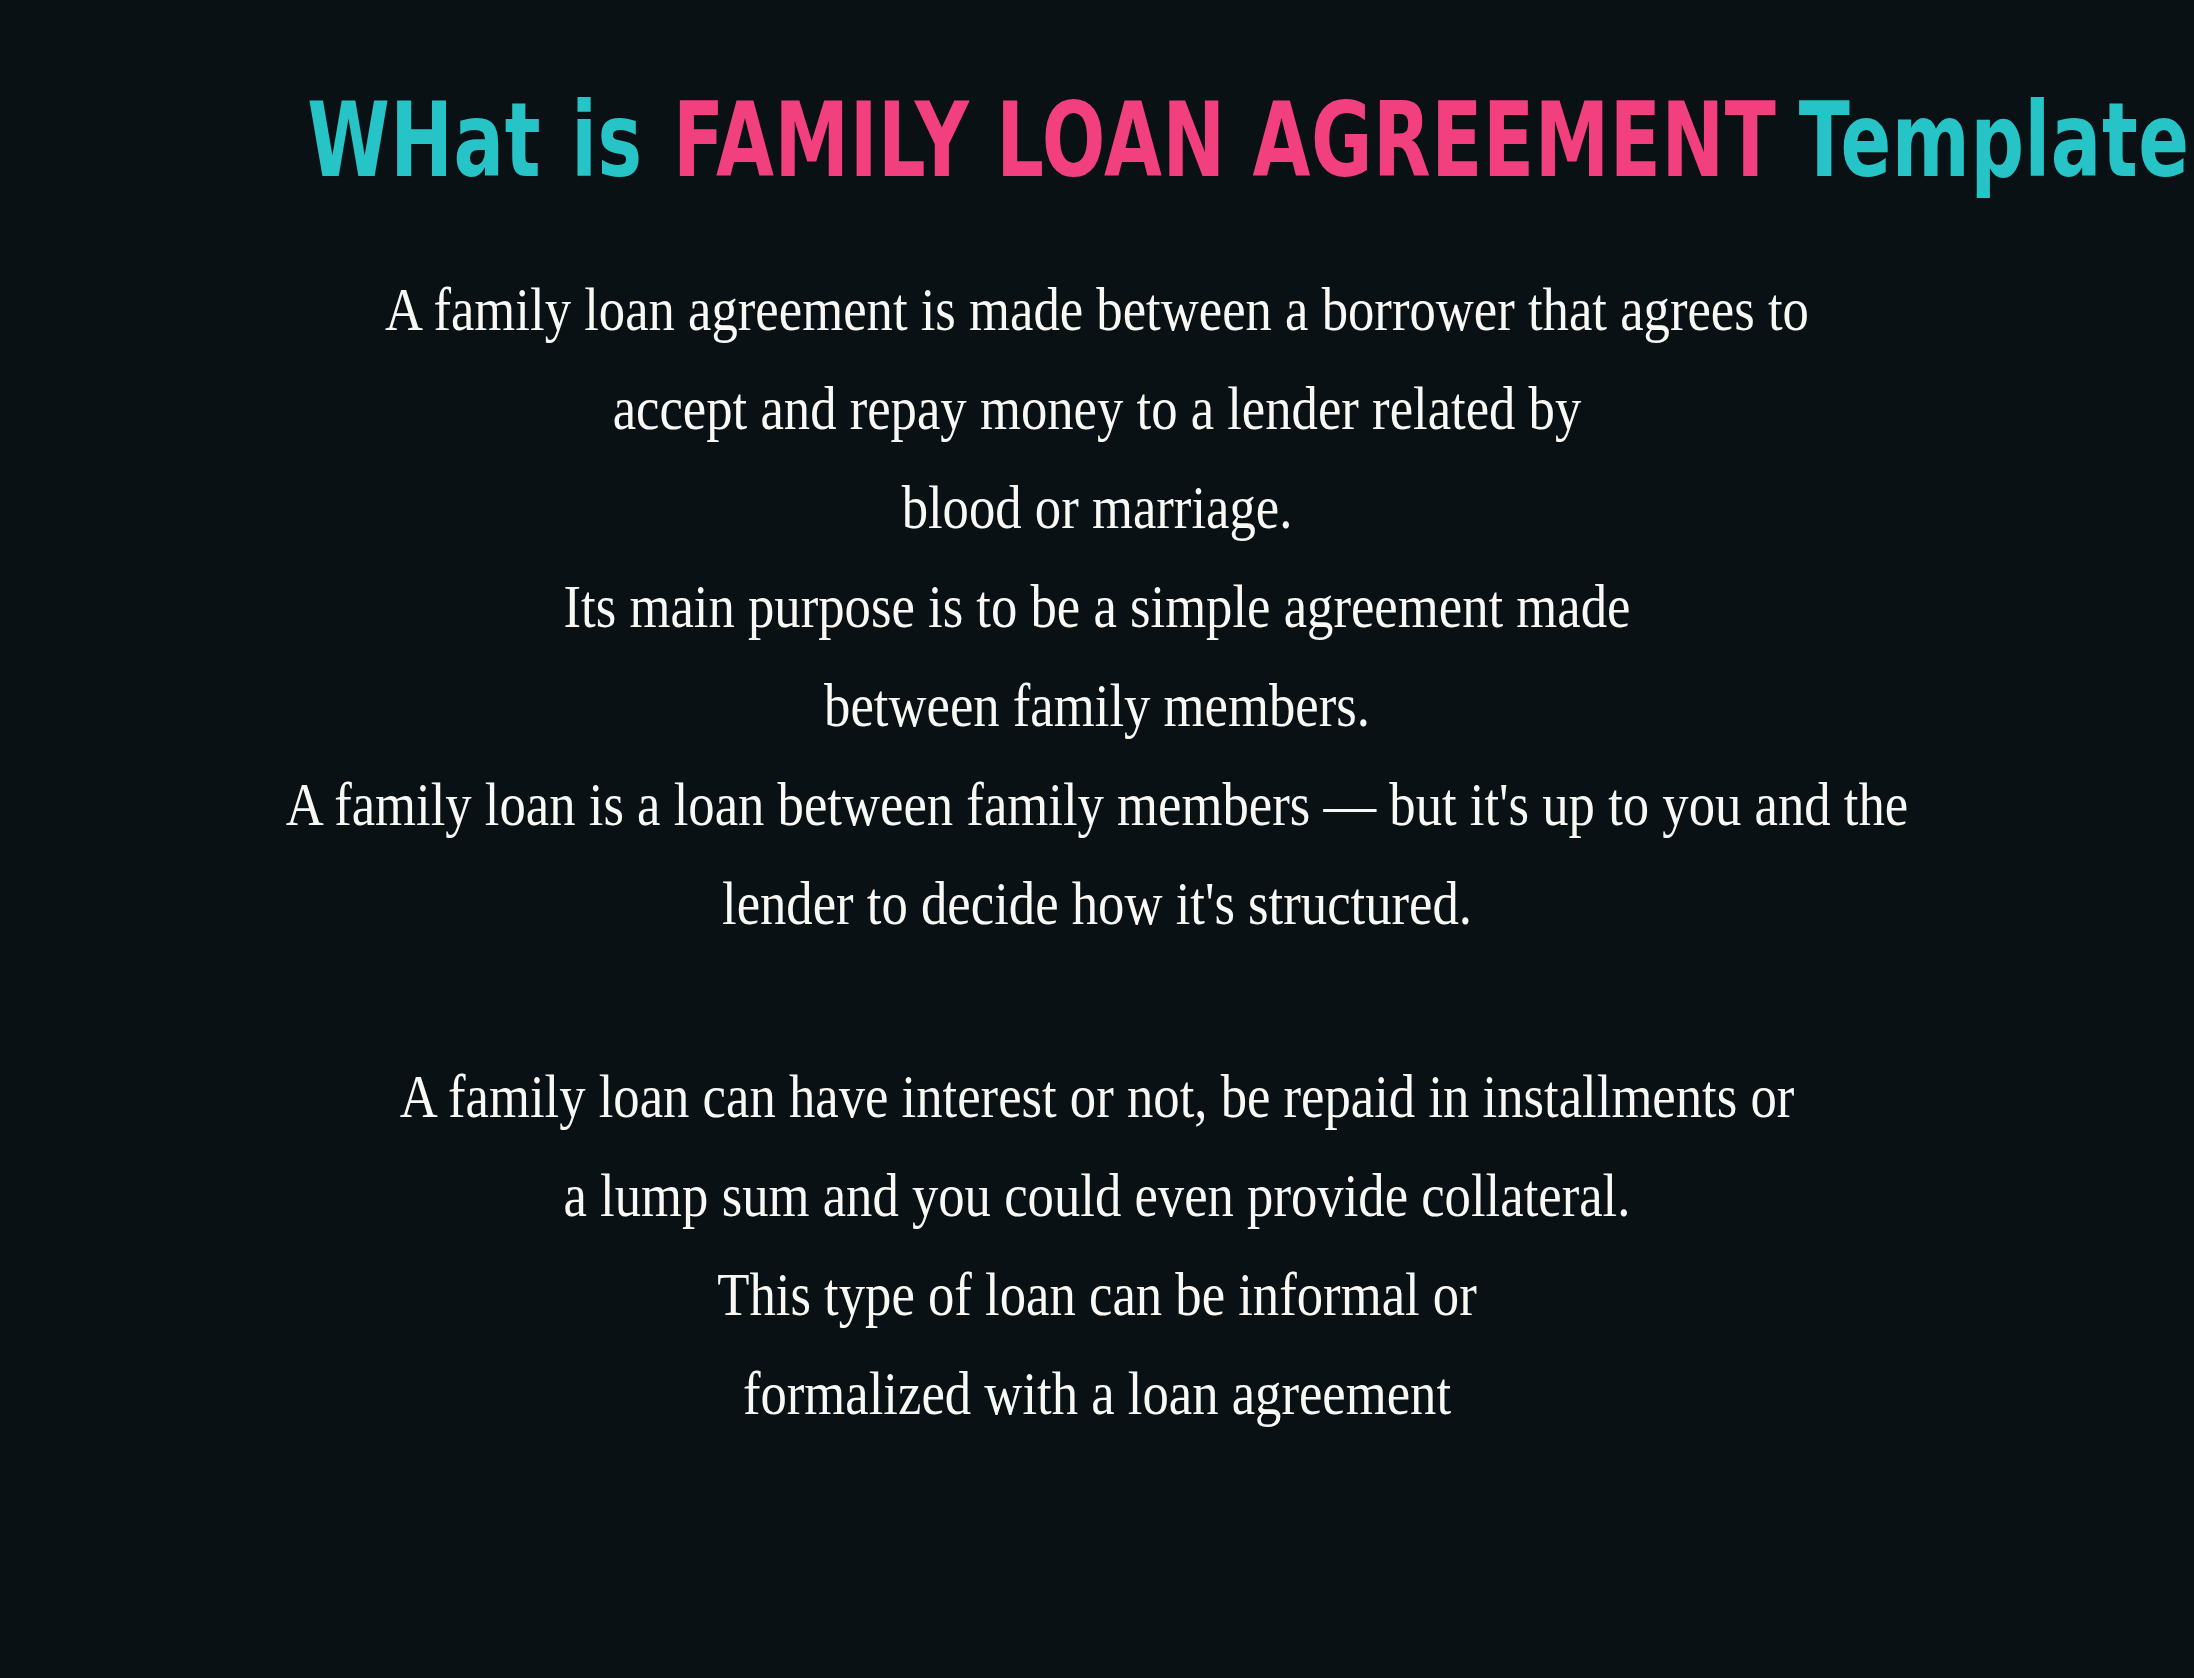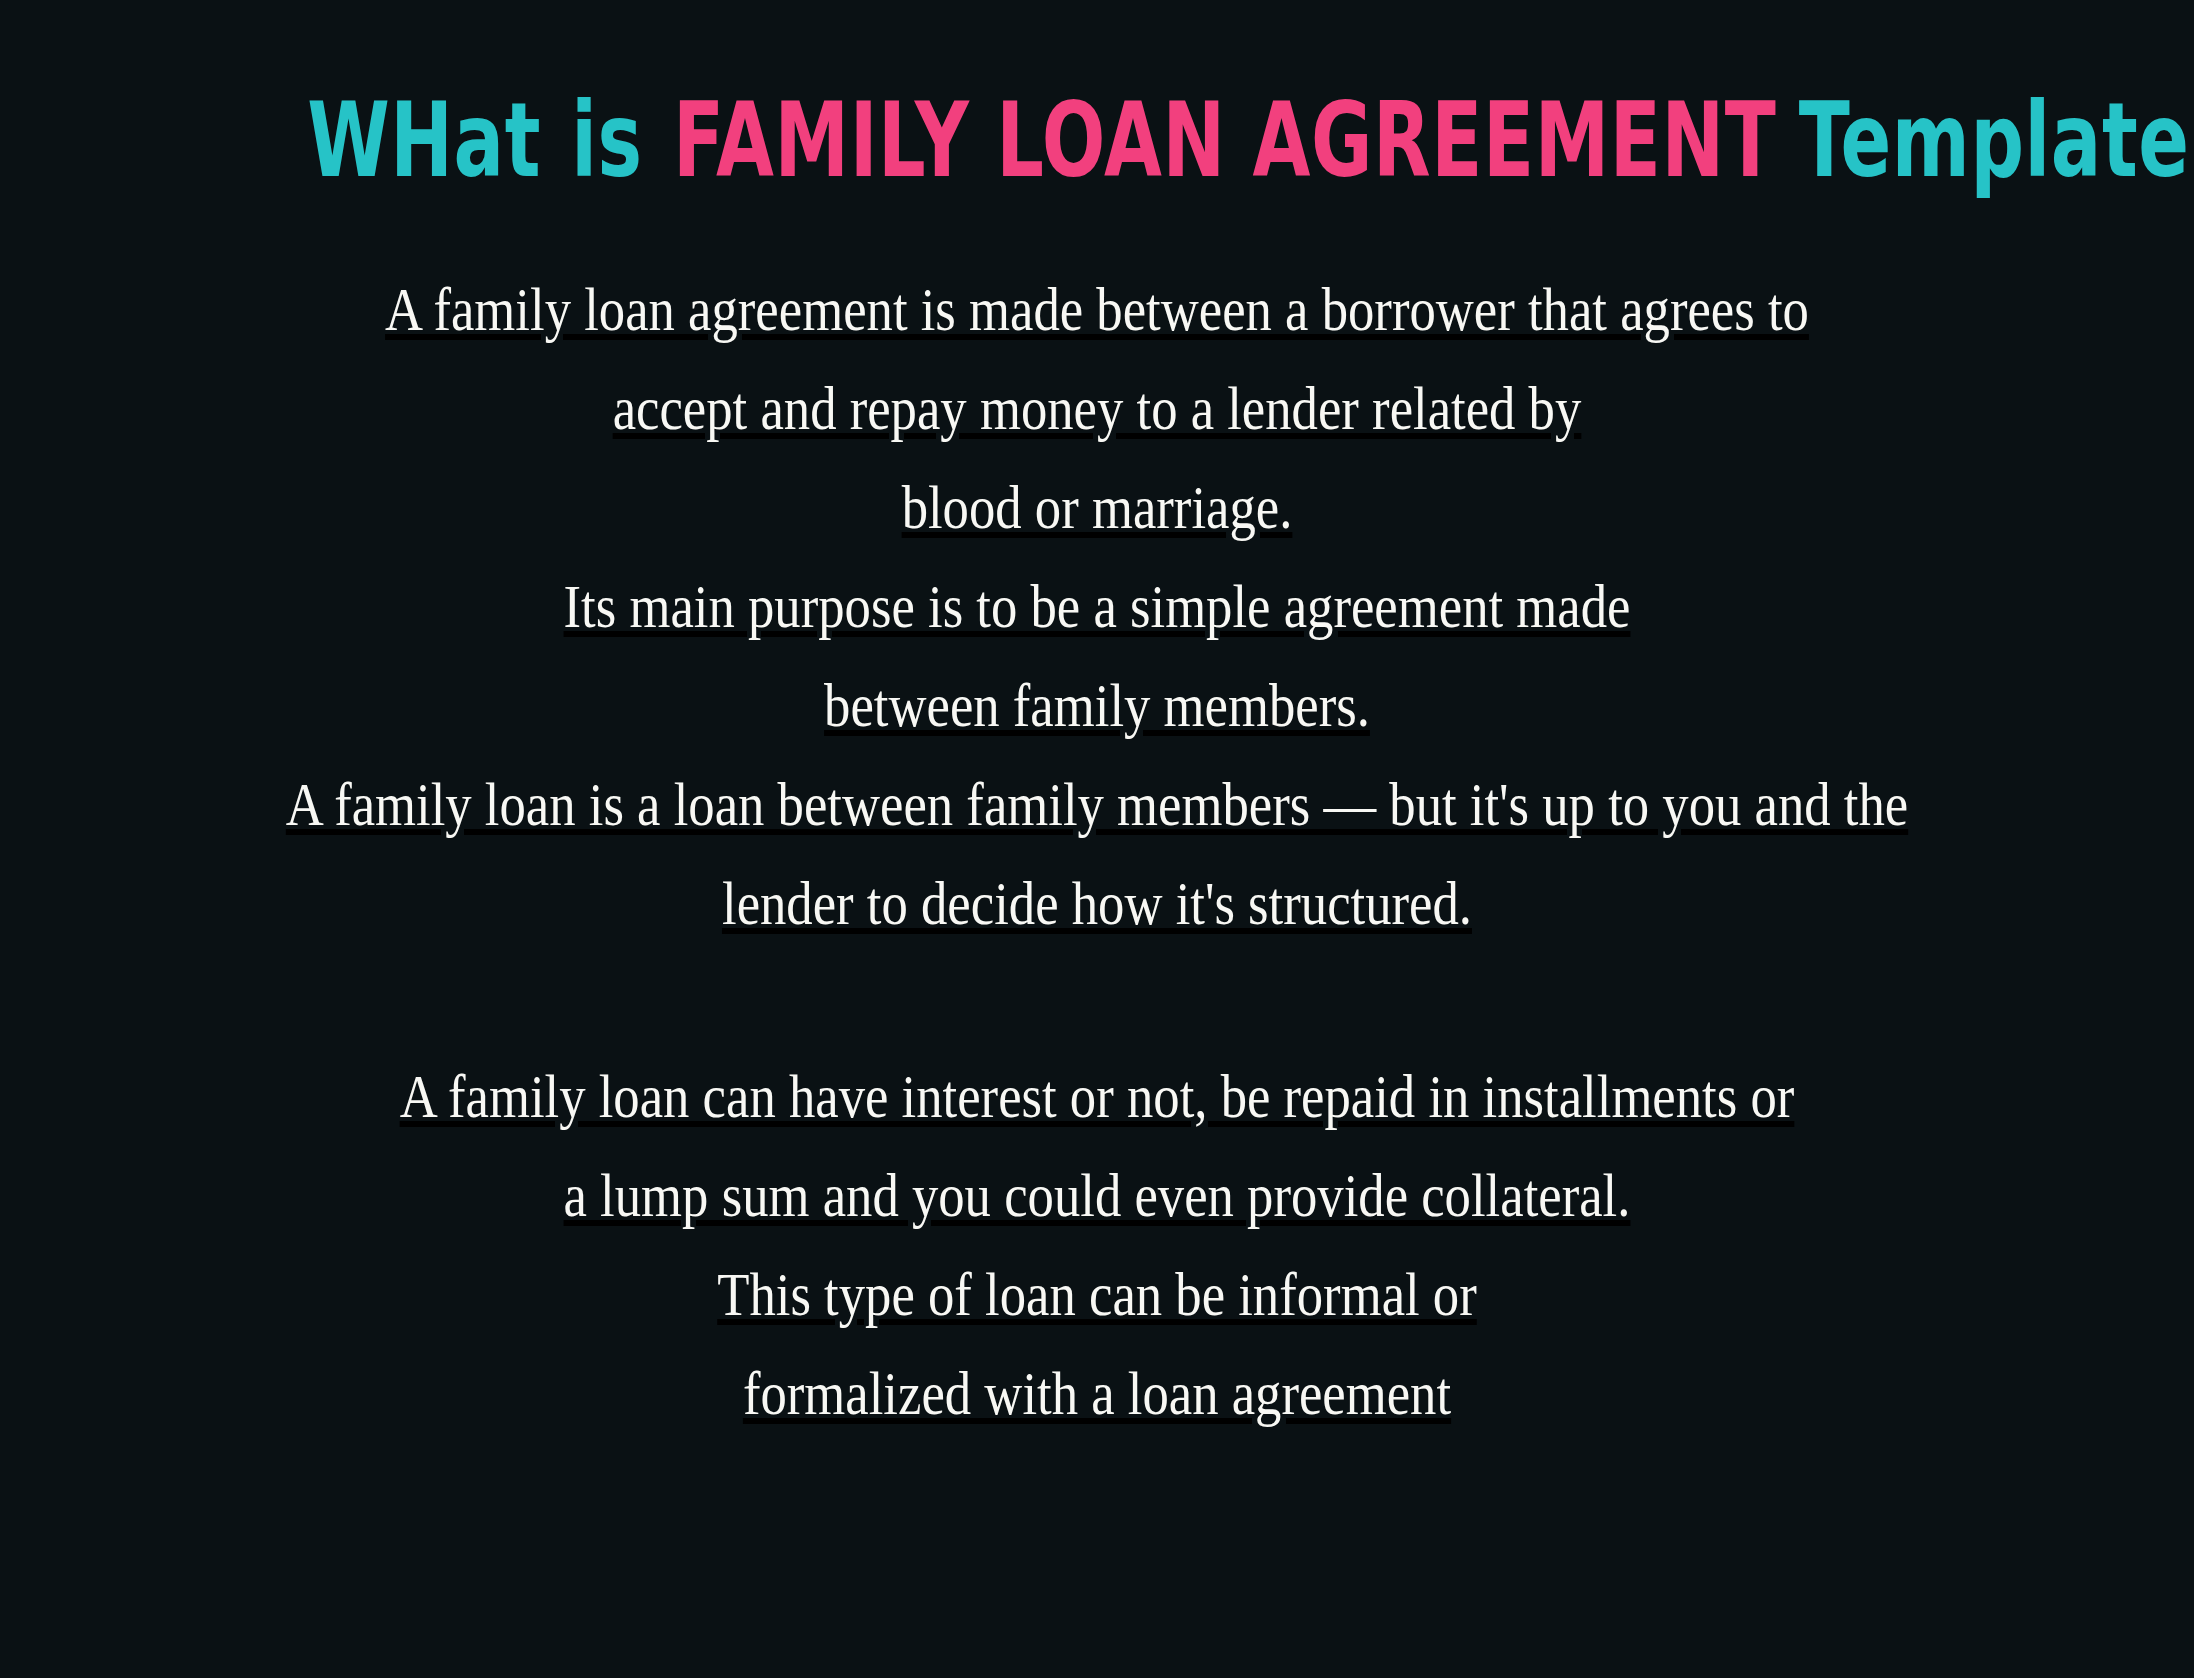--- a/index.html
+++ b/index.html
@@ -7,21 +7,20 @@
     padding: 0;
     background: #0a1114;
   }
   .canvas {
     position: relative;
     width: 2194px;
     height: 1582px;
     background: #0a1114;
     overflow: hidden;
     font-family: "Liberation Serif", serif;
-    text-decoration: underline;
   }
   .title {
     margin-top: 81px;
     text-align: center;
     white-space: nowrap;
     font-family: "DejaVu Sans", sans-serif;
     font-weight: bold;
     font-size: 104px;
     line-height: 1.15;
     letter-spacing: 0.8px;

